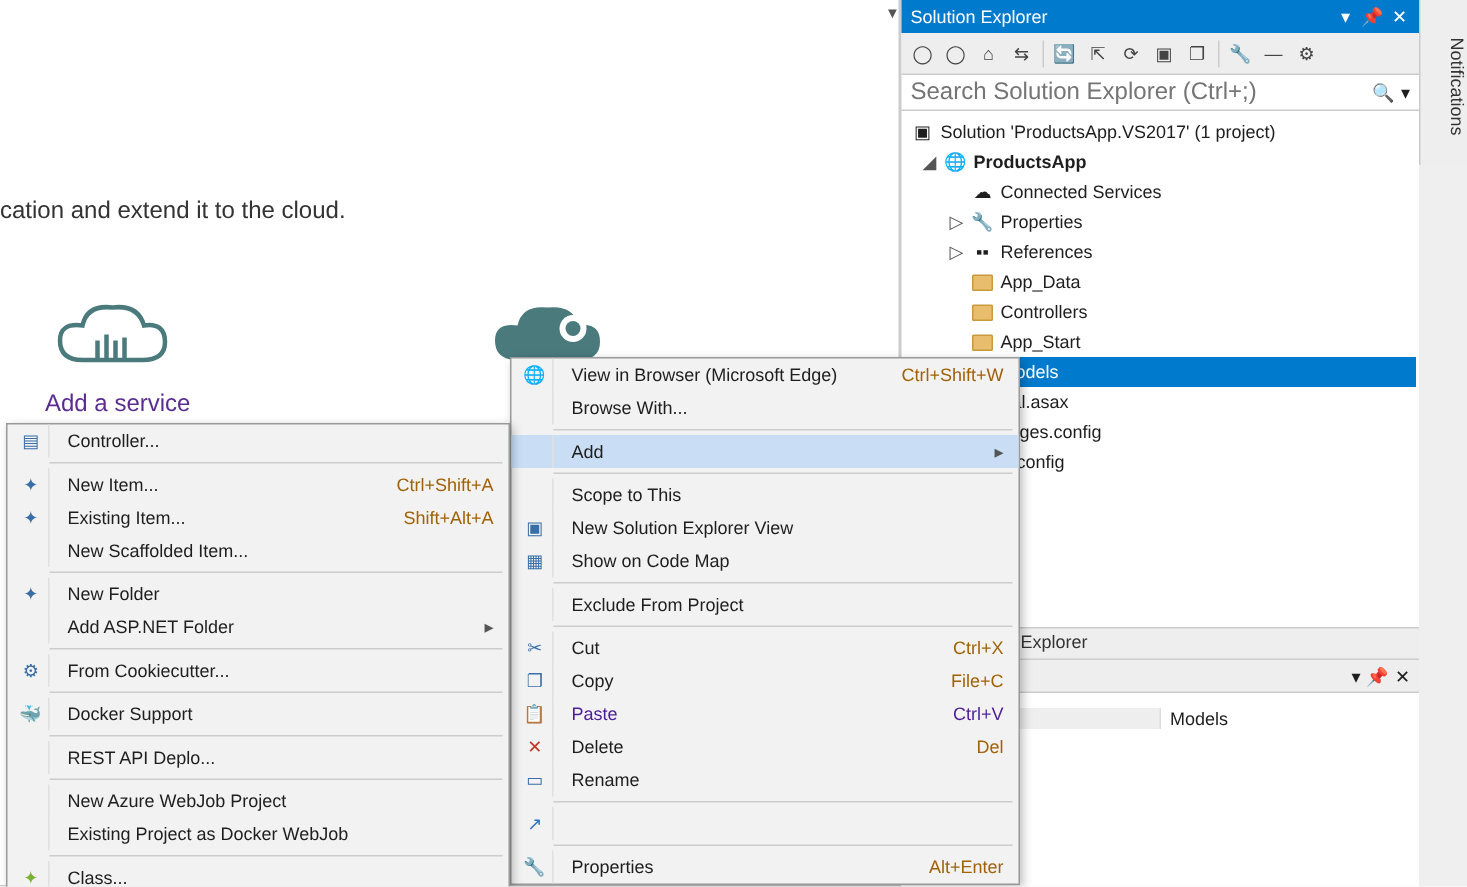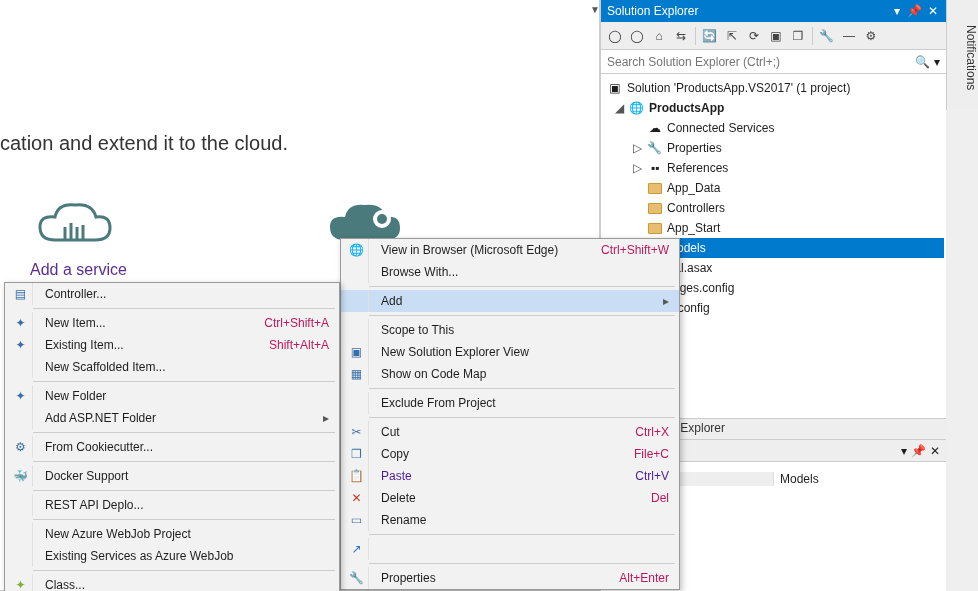--- a/index.html
+++ b/index.html
@@ -1,30 +1,30 @@
 <!DOCTYPE html>
 <html><head>
 <meta charset="utf-8">
 <style>
 * { box-sizing: border-box; margin: 0; padding: 0; font-family: "Segoe UI", Tahoma, sans-serif; }
 body { font-size: 12px; background: #efefef; color: #1e1e1e; width: 978px; height: 591px; position: relative; overflow: hidden; }
 .main-area { position: absolute; left: 0; top: 0; width: 600px; height: 591px; background: #fff; border: 1px solid #ccc; border-left: none; border-top: none; }
-.main-text { position: absolute; left: 0; top: 132px; font-size: 20px; color: #333; }
+.main-text { position: absolute; left: 0; top: 132px; font-size: 16px; color: #333; }
 .service-block { position: absolute; top: 195px; text-align: center; }
 .service-block .lbl { color: #5c2d91; font-size: 16px; margin-top: 6px; display: block; }
 .cloud-svg { display:block; }
 .solution-panel { position: absolute; right: 32px; top: 0; width: 346px; height: 591px; background: #fff; border-left: 1px solid #ccc; }
 .sol-title { height: 22px; background: #007acc; color: #fff; display: flex; align-items: center; padding: 0 6px; gap: 4px; font-size: 12px; }
 .sol-title .spacer { flex:1; }
 .sol-title .btn { width:14px; height:14px; display:flex; align-items:center; justify-content:center; cursor:pointer; }
 .sol-toolbar { height: 28px; background: #eee; border-bottom: 1px solid #ccc; display: flex; align-items: center; padding: 0 4px; gap: 2px; }
 .tb-btn { width:20px; height:20px; display:flex; align-items:center; justify-content:center; color:#444; }
 .tb-sep { width:1px; height:18px; background:#ccc; margin:0 2px; }
 .search-row { height: 24px; border-bottom: 1px solid #ccc; display:flex; align-items:center; padding:0 6px; }
-.search-row input { flex:1; border:none; outline:none; font-size:12px; color:#888; background:transparent; }
+.search-row input { flex:1; border:none; outline:none; font-size:16px; color:#888; background:transparent; }
 .search-row .mag { color:#555; }
 .tree { padding: 4px 2px; }
 .tree-row { display:flex; align-items:center; height:20px; padding-left:4px; gap:4px; white-space:nowrap; }
 .tree-row.sel { background:#007acc; color:#fff; }
 .tree-row .chev { width:10px; display:inline-block; color:#555; }
 .tree-row .ico { width:16px; height:16px; display:inline-flex; align-items:center; justify-content:center; }
 .folder-ico { width:14px; height:11px; background:#e8bd6d; border:1px solid #c89a3c; border-radius:1px; }
 .bold { font-weight:600; }
 .tabstrip { position:absolute; left:0; width:100%; height:22px; background:#eee; border-top:1px solid #ccc; border-bottom:1px solid #ccc; display:flex; align-items:flex-end; top:418px; }
 .tabstrip .tab { height:20px; padding:2px 10px; font-size:12px; color:#333; }
@@ -34,21 +34,21 @@
 .prop-title .spacer{flex:1;}
 .prop-body { padding:6px 10px; }
 .prop-row { display:flex; height:22px; align-items:center; }
 .prop-row .k { flex:1; background:#eee; padding-left:6px; border-right:1px solid #ddd; }
 .prop-row .v { flex:1; padding-left:6px; }
 .notif-tab { position:absolute; right:0; top:0; width:32px; height:110px; background:#eee; border-left:1px solid #ccc; writing-mode:vertical-rl; text-align:center; padding-top:6px; font-size:12px; color:#333; }
 .ctx-menu { position:absolute; background:#f2f2f2; border:1px solid #999; box-shadow:2px 2px 6px rgba(0,0,0,0.25); font-size:12px; }
 .ctx-row { display:flex; align-items:center; height:22px; padding:0 10px 0 4px; gap:6px; position:relative; }
 .ctx-row .icon-col { width:24px; display:flex; align-items:center; justify-content:center; color:#396fa8; border-right:1px solid #e0e0e0; height:100%; }
 .ctx-row .lbl { flex:1; color:#1e1e1e; padding-left:6px; }
-.ctx-row .shortcut { color:#be185d; padding-left:20px; }
+.ctx-row .shortcut { color:#a16207; padding-left:20px; }
 .ctx-row .arrow { color:#555; padding-left:10px; }
 .ctx-row.hover { background:#c9def5; }
 .ctx-row.disabled .lbl, .ctx-row.disabled .shortcut { color:#4c1d95; }
 .ctx-row.disabled .icon-col { color:#bbb; }
 .ctx-sep { height:1px; background:#ccc; margin:3px 4px 3px 28px; }
 .menu1 { left:340px; top:238px; width:340px; }
 .menu2 { left:4px;   top:282px; width:336px; }
 svg { overflow: visible; }
 .ddarrow { position:absolute; left:590px; top:4px; color:#555; font-size:10px; }
 </style>
@@ -313,20 +313,20 @@
       <span class="icon-col"></span>
       <span class="lbl">REST API Deplo...</span>
     </div>
   <div class="ctx-sep"></div>
   <div class="ctx-row">
       <span class="icon-col"></span>
       <span class="lbl">New Azure WebJob Project</span>
     </div>
   <div class="ctx-row">
       <span class="icon-col"></span>
-      <span class="lbl">Existing Services as Azure WebJob</span>
+      <span class="lbl">Existing Project as Docker WebJob</span>
     </div>
   <div class="ctx-sep"></div>
   <div class="ctx-row">
       <span class="icon-col" style="color:#7bb135;">✦</span>
       <span class="lbl">Class...</span>
     </div>
 </div>
 
 </body></html>

